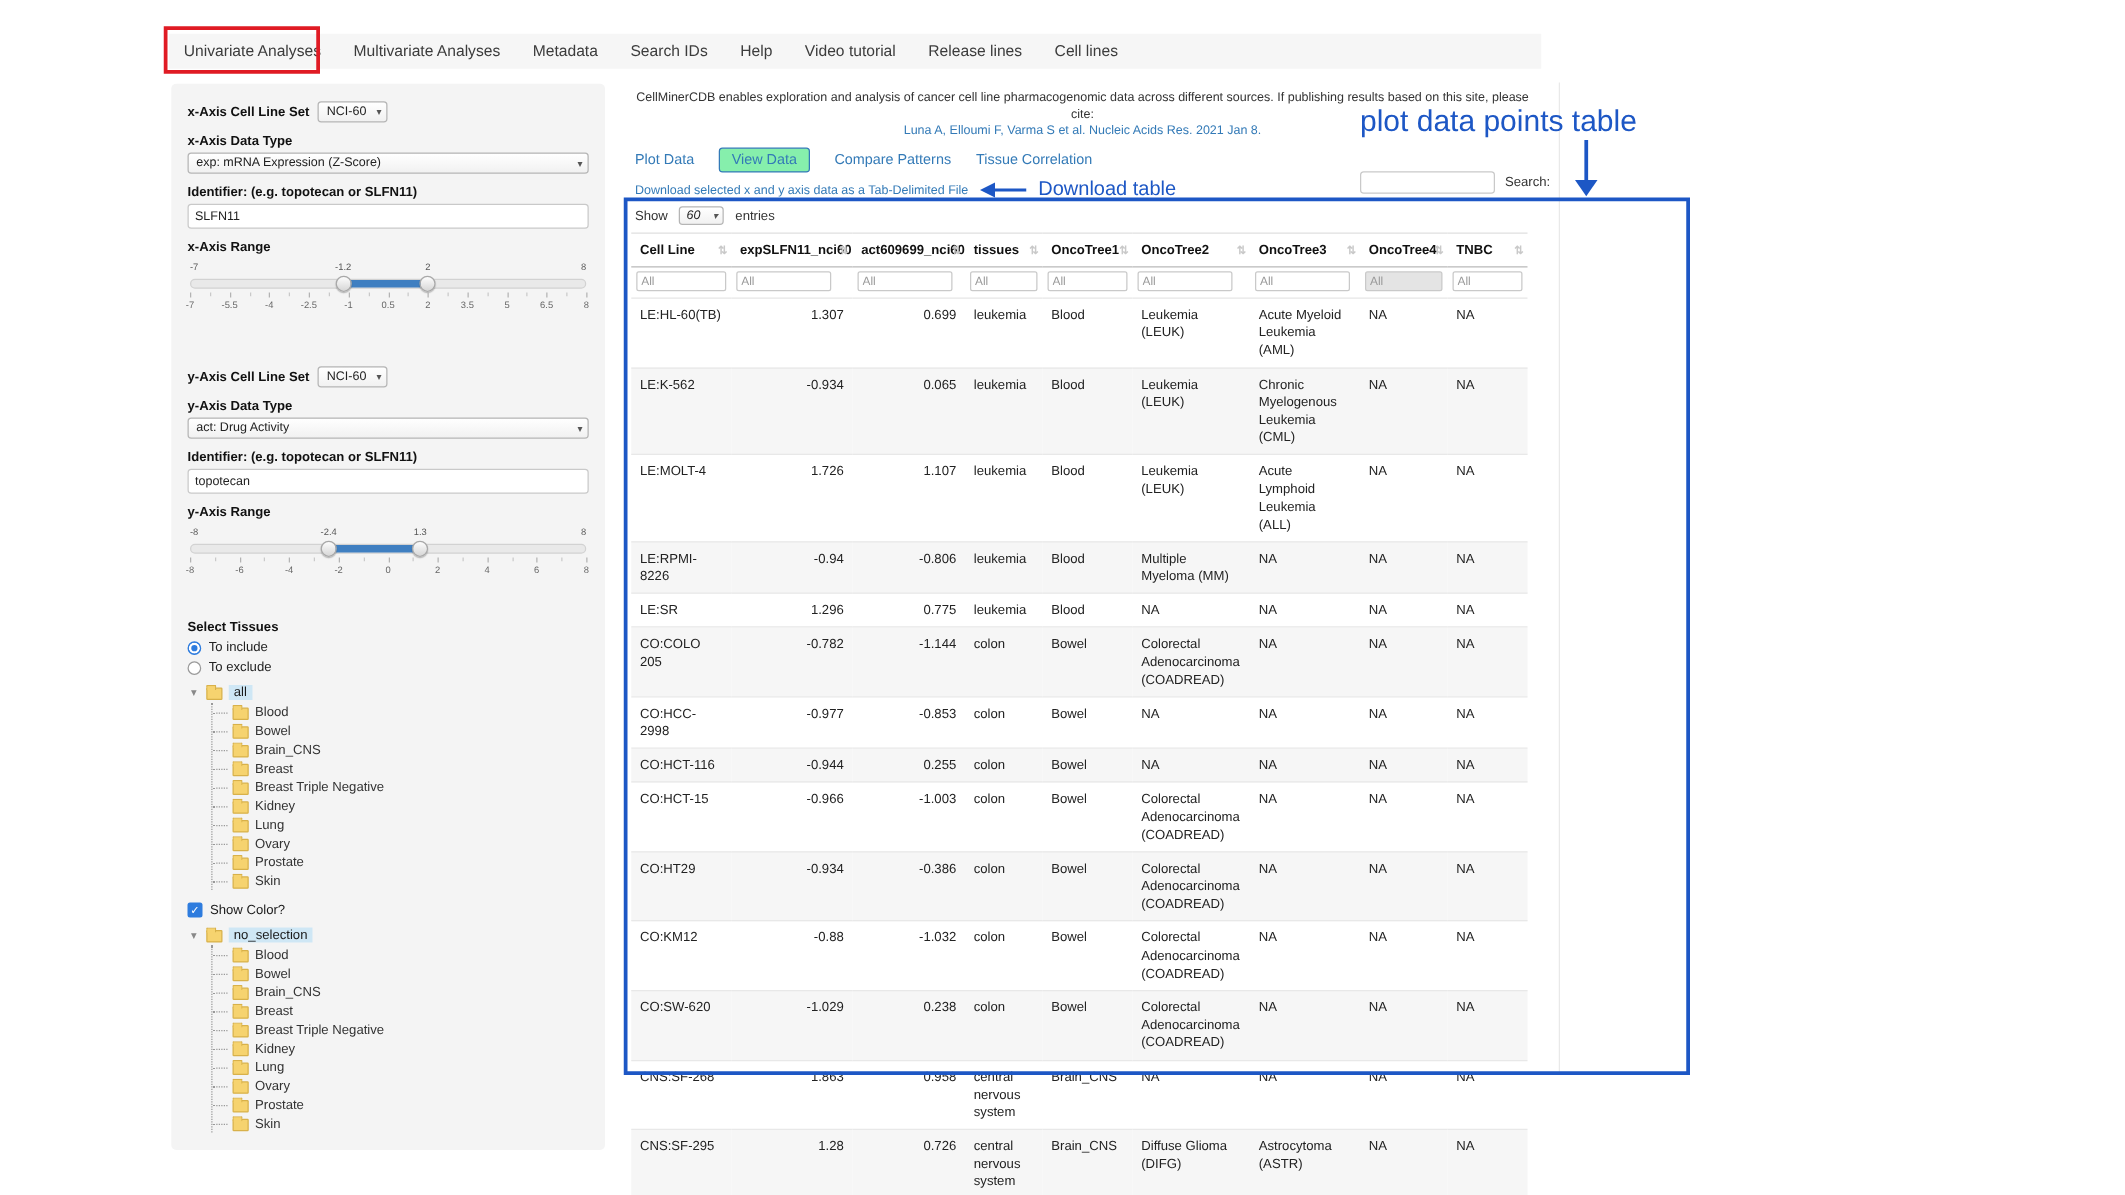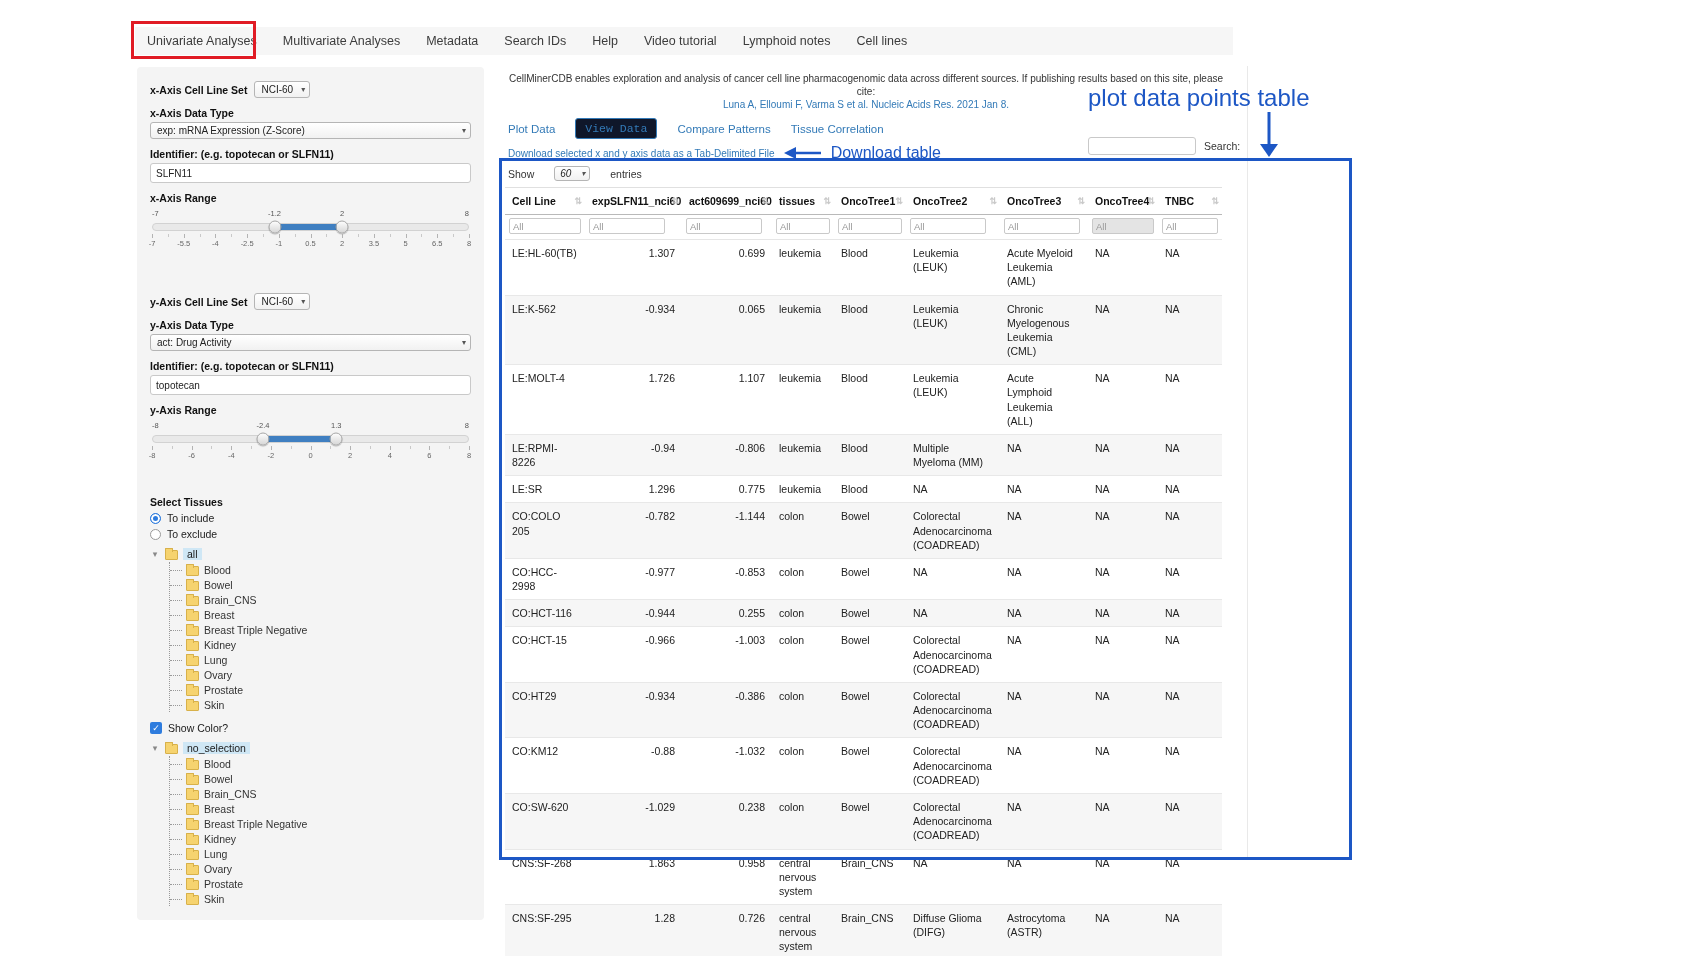--- a/index.html
+++ b/index.html
@@ -66,26 +66,26 @@
   .check-row { display: flex; align-items: center; gap: 6px; margin: 10px 0 2px; font-size: 10.5px; }
   .checkbox { width: 12px; height: 12px; background: #2e7cde; border-radius: 2px; color: #fff; font-size: 9px;
               line-height: 12px; text-align: center; flex: none; cursor: pointer; }
 
   
   .main { position: absolute; left: 500px; top: 66px; width: 732px; }
   .intro { text-align: center; font-size: 10px; color: #333; margin-top: 6px; line-height: 1.3; }
   .citation { text-align: center; font-size: 10px; color: #337ab7; margin-top: 1px; cursor: pointer; }
   .tabs { display: flex; gap: 20px; align-items: center; margin: 8px 0 0 8px; font-size: 11.5px; color: #337ab7; }
   .tab { cursor: pointer; padding: 3px 0; }
-  .tab.active { border: 1px solid #337ab7; border-radius: 3px; padding: 3px 9px; background: #0f172a; font-family: Liberation Mono, monospace; }
+  .tab.active { border: 1px solid #337ab7; border-radius: 3px; padding: 3px 9px; background: #86efac; }
   .download-row { display: flex; align-items: center; gap: 8px; margin: 5px 0 0 8px; }
   .download-link { font-size: 10px; color: #337ab7; cursor: pointer; }
   .arrow-left { color: var(--anno); flex: none; }
   .anno-download { font-size: 16px; font-weight: normal; color: var(--anno); white-space: nowrap; }
-  .show-entries { display: flex; align-items: center; gap: 20px; margin: 4px 0 0 8px; font-size: 10.5px; color: #333; }
+  .show-entries { display: flex; align-items: center; gap: 9px; margin: 4px 0 0 8px; font-size: 10.5px; color: #333; }
   .search-box { position: absolute; left: 588px; top: 71px; display: flex; align-items: center; gap: 8px;
                 font-size: 10.5px; color: #333; }
   .txt.search { width: 108px; height: 18px; }
 
   
   .table-wrap { margin: 6px 0 0 5px; }
   table { border-collapse: collapse; table-layout: fixed; width: 717px; background: #fff; font-size: 10.5px;
           border-top: 1px solid #e0e0e0; }
   th { position: relative; text-align: left; font-weight: bold; padding: 7px 16px 7px 7px; border-bottom: 1px solid #b9b9b9;
        font-size: 10.5px; white-space: nowrap; overflow: hidden; color: #111; cursor: pointer; }
@@ -110,21 +110,21 @@
 
 <div class="canvas" id="canvas" style="--anno: #1d57c5; --hl: #e01b24;">
 
   <nav class="topnav" id="topnav">
       <span class="nav-item active">Univariate Analyses</span>
       <span class="nav-item">Multivariate Analyses</span>
       <span class="nav-item">Metadata</span>
       <span class="nav-item">Search IDs</span>
       <span class="nav-item">Help</span>
       <span class="nav-item">Video tutorial</span>
-      <span class="nav-item">Lymphoid notes</span>
+      <span class="nav-item">Release lines</span>
       <span class="nav-item">Cell lines</span>
     </nav>
   <div class="red-box"></div>
   <div class="vrule"></div>
 
   <aside class="sidebar">
     <div class="inline-row">
       <span class="sb-label">x-Axis Cell Line Set</span>
       <div class="sel">
         <span>NCI-60</span>

